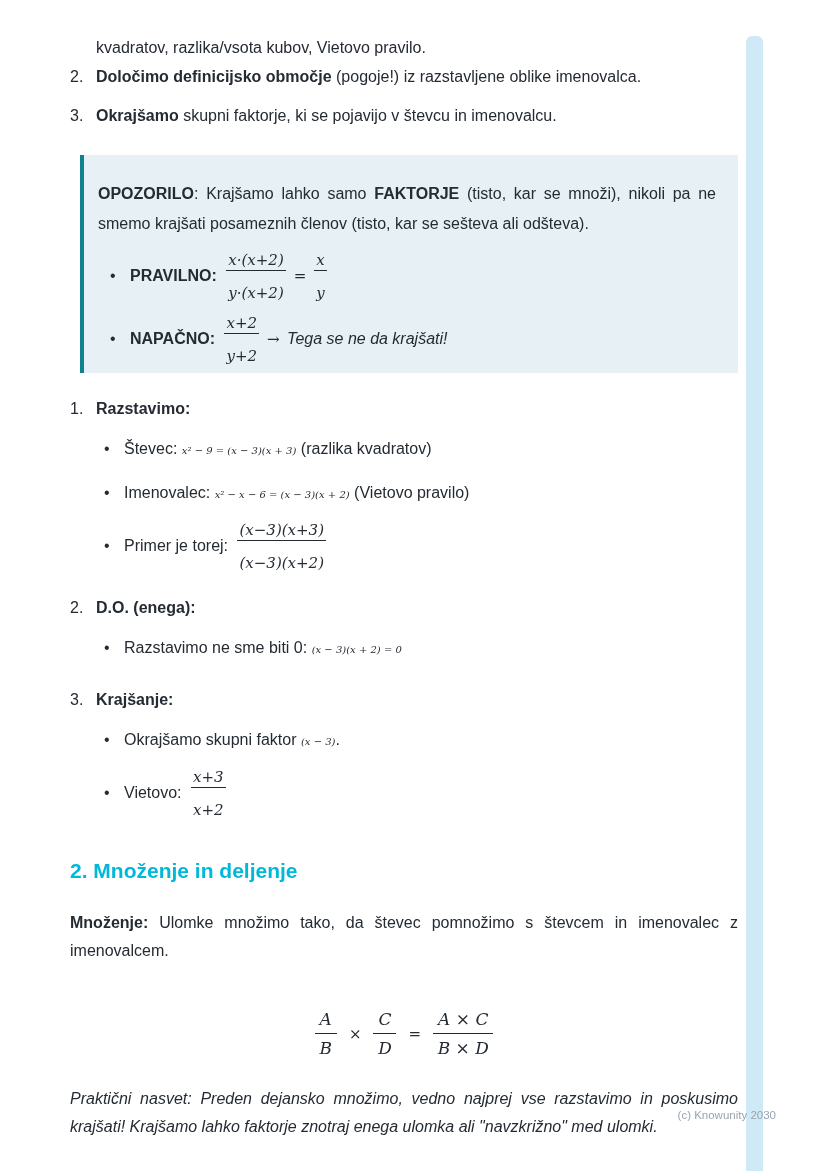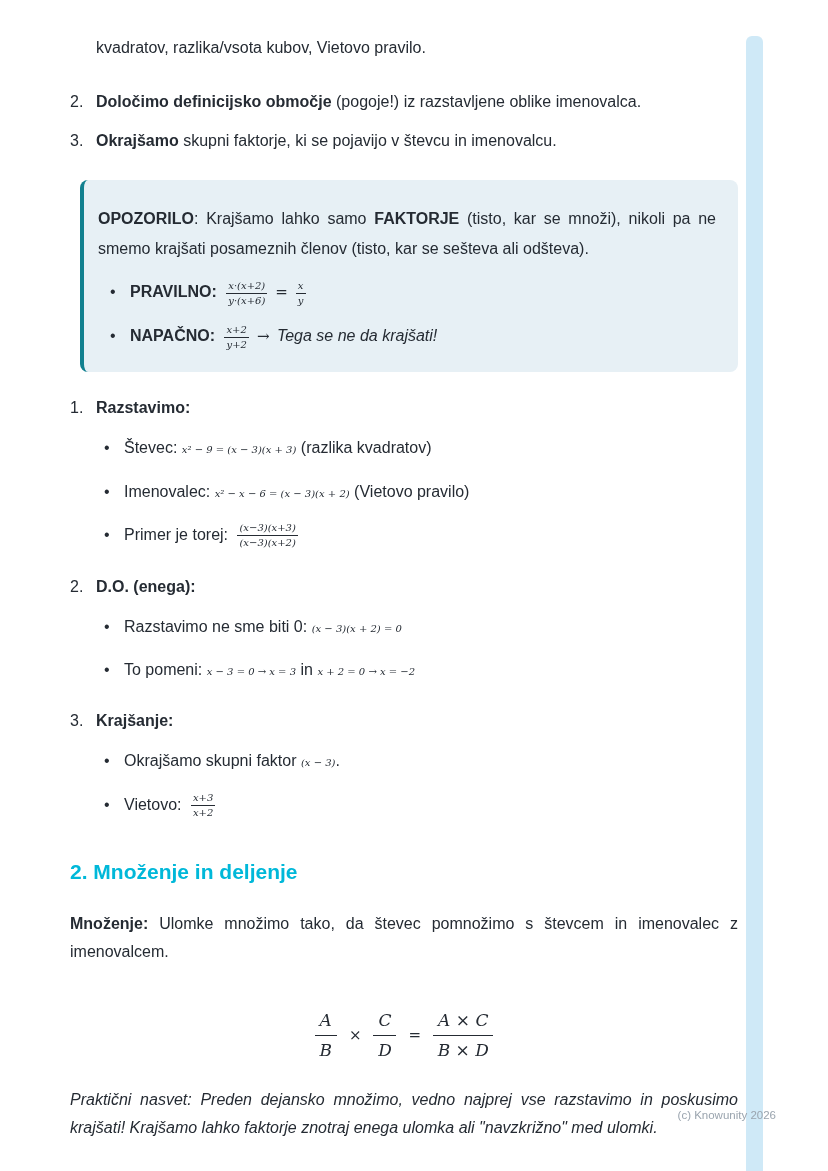--- a/index.html
+++ b/index.html
@@ -24,33 +24,33 @@
     border-radius: 6px 6px 0 0;
     z-index: 1;
   }
   .content {
     position: absolute;
     left: 70px;
     top: 36px;
     width: 668px;
     z-index: 2;
   }
-  .cont { margin-left: 26px; line-height: 1.5; margin-bottom: 30px; }
+  .cont { margin-left: 26px; line-height: 1.5; margin-bottom: 5px; }
   .num-item { display: flex; margin-bottom: 14px; }
   .inum { flex: 0 0 26px; line-height: 1.55; }
   .itext { flex: 1; line-height: 1.55; }
   b { font-weight: bold; }
 
   
   .callout {
     margin: 26px 0 0 10px;
     background: #e7f0f5;
     border-left: 4px solid #11808f;
-    border-radius: 8px;
-    padding: 24px 22px 20px 14px;
+    border-radius: 0;
+    padding: 24px 22px 8px 14px;
   }
   .clead { text-align: justify; line-height: 1.9; }
   .cbullet { padding-left: 12px; margin-top: 12px; line-height: 2.0; }
   .marker { display: inline-block; width: 20px; }
 
   
   .math {
     font-family: "DejaVu Serif", serif;
     font-style: italic;
     font-size: 10px;
@@ -61,21 +61,21 @@
     align-items: center;
     text-align: center;
     vertical-align: middle;
     font-family: "DejaVu Serif", serif;
     font-style: italic;
     line-height: 1.2;
     margin: 0 5px;
   }
   .frac .fnum { border-bottom: 1px solid #252b33; padding: 0 2px 1px; }
   .frac .fden { padding-top: 1px; }
-  .frac-sm { font-size: 10px; }
+  .frac-sm { font-size: 15px; gap: 12px; }
   .op { font-family: "DejaVu Serif", serif; font-size: 15px; margin: 0 3px; }
   .note-it { font-style: italic; }
 
   
   .example { margin-top: 34px; line-height: 1.6; }
   .step { display: flex; margin-top: 24px; }
   .step-body { flex: 1; line-height: 1.5; }
   .sbullet { padding-left: 8px; margin-top: 13px; line-height: 1.9; }
 
   
@@ -130,21 +130,21 @@
       <span class="inum">3.</span>
       <p class="itext"><b>Okrajšamo</b><span> skupni faktorje, ki se pojavijo v števcu in imenovalcu.</span></p>
     </div>
 
     <div class="callout">
       <p class="clead"><b>OPOZORILO</b><span>: Krajšamo lahko samo </span><b>FAKTORJE</b><span> (tisto, kar se množi), nikoli pa ne smemo krajšati posameznih členov (tisto, kar se sešteva ali odšteva).</span></p>
 
       <div class="cbullet">
         <span class="marker">•</span><b>PRAVILNO: </b><span class="frac frac-sm">
             <span class="fnum">x·(x+2)</span>
-            <span class="fden">y·(x+6)</span>
+            <span class="fden">y·(x+2)</span>
           </span><span class="op">=</span><span class="frac frac-sm">
             <span class="fnum">x</span>
             <span class="fden">y</span>
           </span>
       </div>
 
       <div class="cbullet">
         <span class="marker">•</span><b>NAPAČNO: </b><span class="frac frac-sm">
             <span class="fnum">x+2</span>
             <span class="fden">y+2</span>
@@ -171,23 +171,20 @@
         </div>
       </div>
     </div>
 
     <div class="step">
       <span class="inum">2.</span>
       <div class="step-body">
         <b>D.O. (enega):</b>
         <div class="sbullet">
           <span class="marker">•</span><span>Razstavimo ne sme biti 0: </span><span class="math">(x − 3)(x + 2) = 0</span>
-        </div>
-        <div class="sbullet">
-          <span class="marker">•</span><span>To pomeni: </span><span class="math">x − 3 = 0 → x = 3</span><span> in </span><span class="math">x + 2 = 0 → x = −2</span>
         </div>
       </div>
     </div>
 
     <div class="step">
       <span class="inum">3.</span>
       <div class="step-body">
         <b>Krajšanje:</b>
         <div class="sbullet">
           <span class="marker">•</span><span>Okrajšamo skupni faktor </span><span class="math">(x − 3)</span><span>.</span>
@@ -219,14 +216,14 @@
       <span class="frac frac-display">
           <span class="fnum">A × C</span>
           <span class="fden">B × D</span>
         </span>
     </div>
 
     <p class="para tip">Praktični nasvet: Preden dejansko množimo, vedno najprej vse razstavimo in poskusimo krajšati! Krajšamo lahko faktorje znotraj enega ulomka ali "navzkrižno" med ulomki.</p>
 
   </div>
 
-  <div class="footer">(c) Knowunity 2026</div>
+  <div class="footer">(c) Knowunity 2030</div>
 </div>
 
 </body></html>

